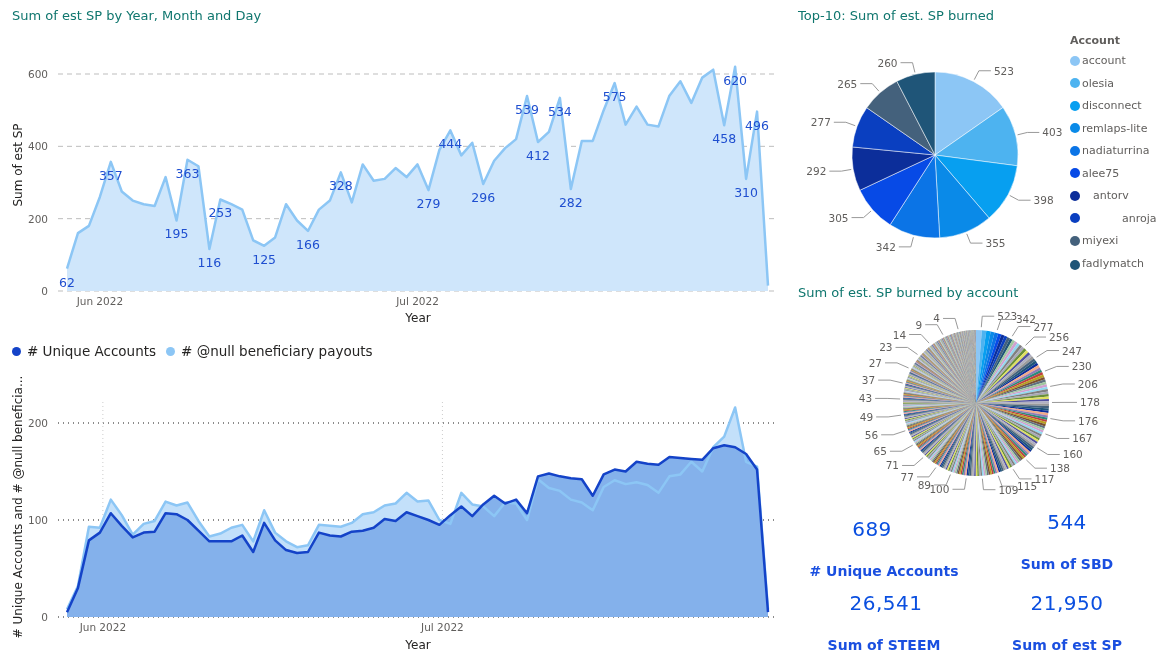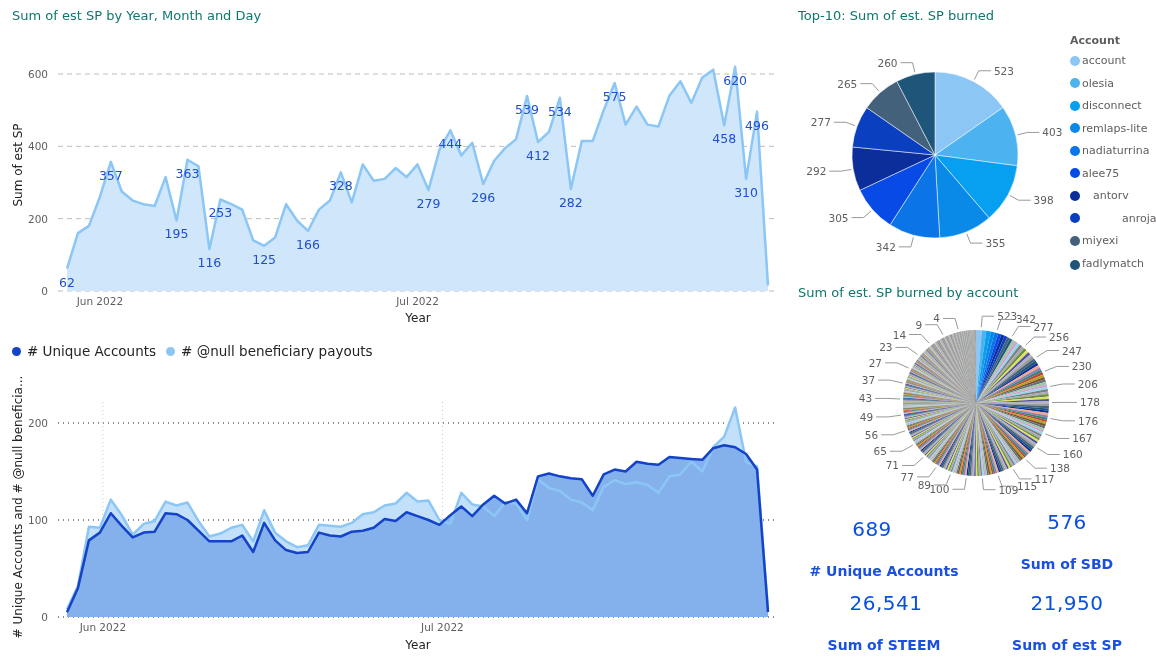--- a/index.html
+++ b/index.html
@@ -1100,21 +1100,21 @@
     <text x="132.20225536990395" y="23.701677975956756" text-anchor="end" font-size="10.5" fill="#605e5c">9</text>
     <polyline points="168.10743539132346,24.136232618933278 165.046865129313,13.445424182199943 153.046865129313,13.445424182199943" fill="none" stroke="#999" stroke-width="1"></polyline>
     <text x="150.046865129313" y="17.445424182199943" text-anchor="end" font-size="10.5" fill="#605e5c">4</text>
   </svg>
 
 <div>
   <div class="kpi-val" style="left:782px;top:517px;">689</div>
   <div class="kpi-lab" style="left:784px;top:563px;"># Unique Accounts</div>
 </div>
 <div>
-  <div class="kpi-val" style="left:977px;top:510px;">576</div>
+  <div class="kpi-val" style="left:977px;top:510px;">544</div>
   <div class="kpi-lab" style="left:967px;top:556px;">Sum of SBD</div>
 </div>
 <div>
   <div class="kpi-val" style="left:796px;top:591px;">26,541</div>
   <div class="kpi-lab" style="left:784px;top:637px;">Sum of STEEM</div>
 </div>
 <div>
   <div class="kpi-val" style="left:977px;top:591px;">21,950</div>
   <div class="kpi-lab" style="left:967px;top:637px;">Sum of est SP</div>
 </div>

